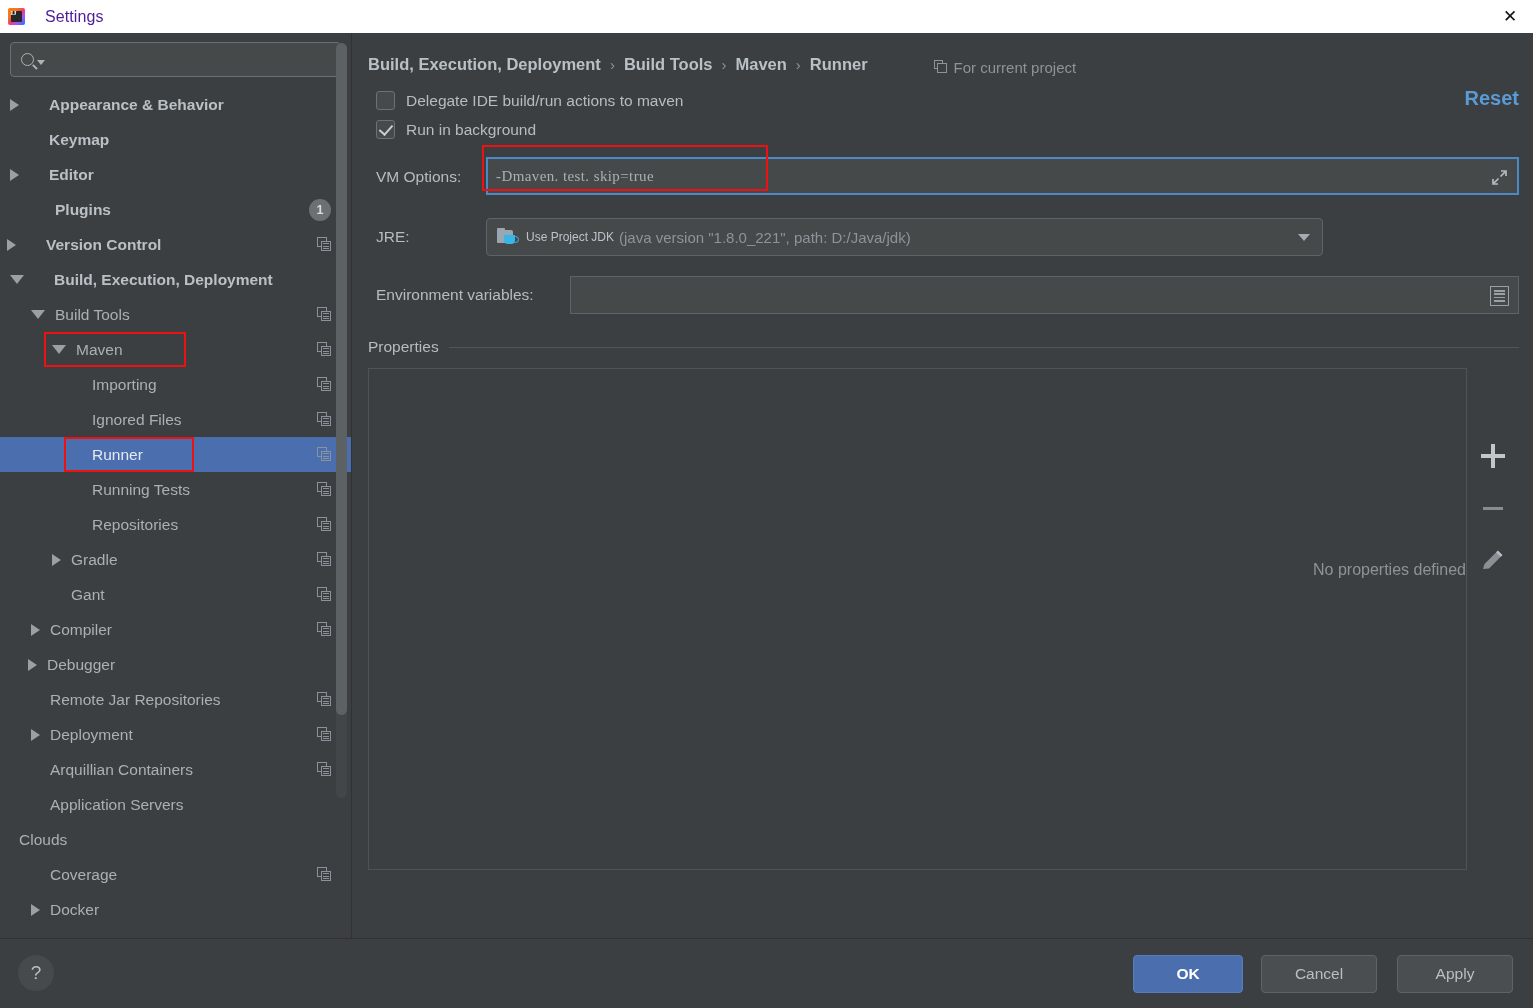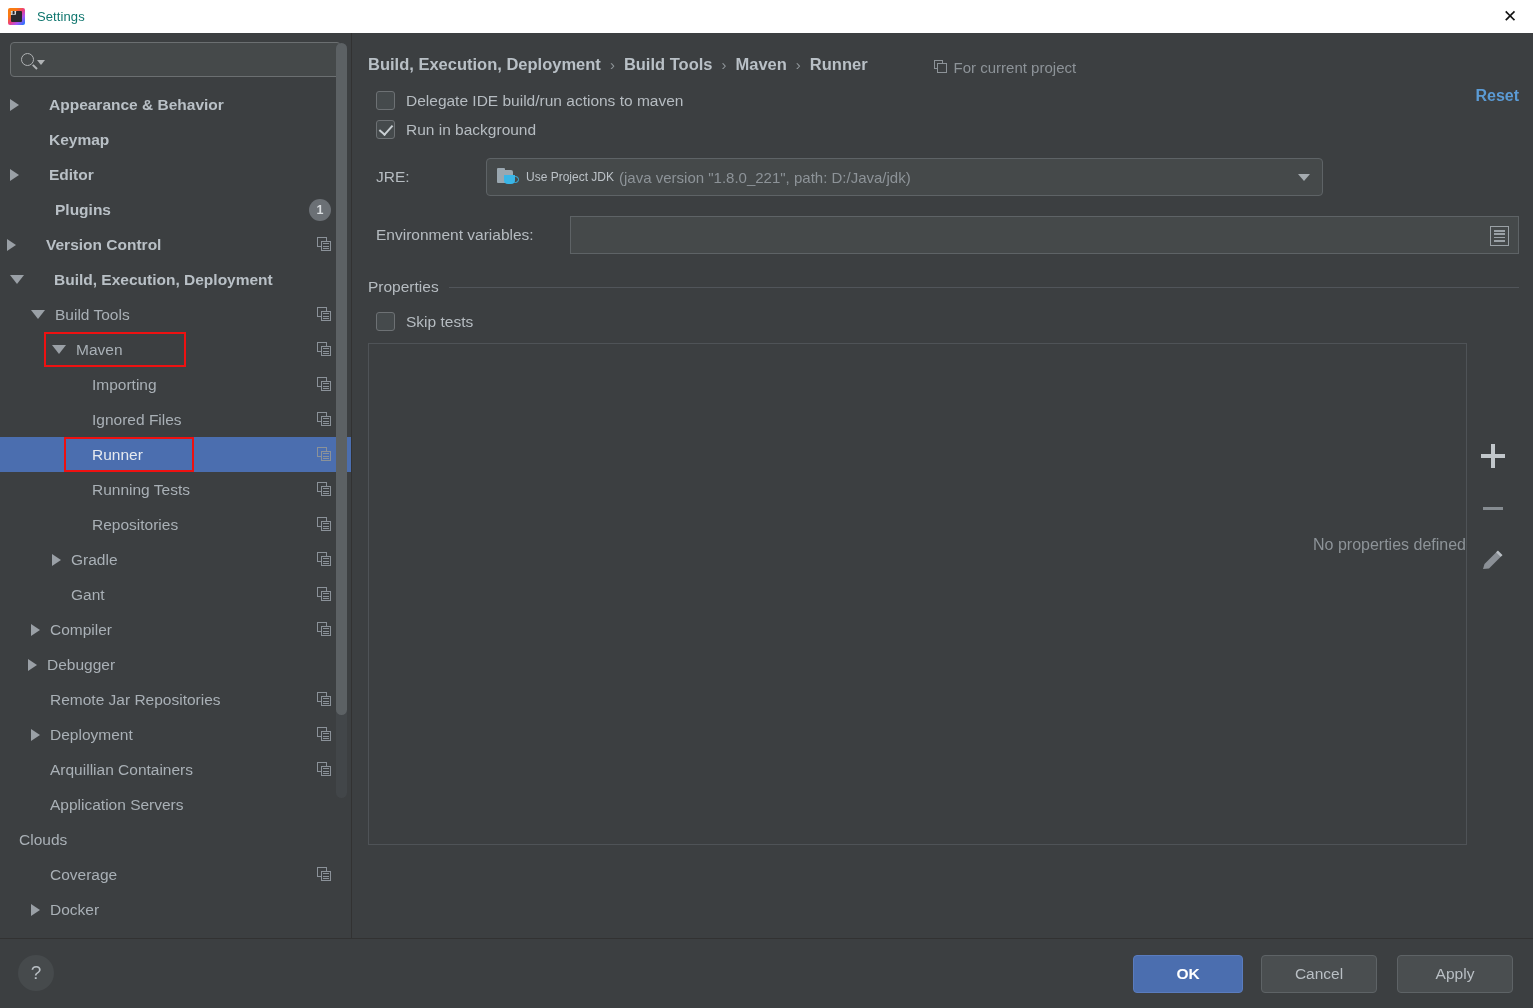--- a/index.html
+++ b/index.html
@@ -25,21 +25,21 @@
   #title-icon .inner {
     position:absolute; left:3px; top:3px; width:11px; height:11px;
     background:#27282c; border-radius:1px;
   }
   #title-icon .ij {
     position:absolute; left:0; top:0; width:11px; height:11px;
     color:#fff; font-size:7px; font-weight:bold; line-height:11px; text-align:center;
     font-family:"Liberation Serif", serif;
   }
   #title-text {
-    margin-left: 12px; font-size: 13px; color: #0f766e;
+    margin-left: 20px; font-size: 16px; color: #4c1d95;
     letter-spacing: .1px;
   }
   #close-btn {
     position:absolute; right:0; top:0; width:46px; height:33px;
     display:flex; align-items:center; justify-content:center;
     font-size: 17px; color:#111; line-height:1; cursor:pointer;
   }
 
   
   #shell { display: flex; height: 905px; background:#3c3f41; }
@@ -128,21 +128,21 @@
   #proj-note {
     margin-left:66px; display:flex; align-items:center; color:#8d9398; font-size:15px;
     padding-top:6px;
   }
   .noteicon { width:14px;height:14px;position:relative;margin-right:6px;flex:none;}
   .noteicon i { position:absolute; display:block; border:1.4px solid #8d9398;}
   .noteicon i.a{left:0;top:0;width:9px;height:9px;}
   .noteicon i.b{left:3px;top:3px;width:10px;height:10px;background:#3c3f41;}
   #reset-link {
     position:absolute; right:14px; top:54px;
-    color:#5b9bd5; font-size:16px; font-weight:bold; cursor:pointer;
+    color:#5b9bd5; font-size:20px; font-weight:bold; cursor:pointer;
   }
 
   .cbrow { display:flex; align-items:center; margin-top: 8px; cursor:pointer;}
   .cb {
     width:19px;height:19px;border:1px solid #6d7174;border-radius:3px;background:#454a4c;
     flex:none; position:relative;
   }
   .cb.checked:after{
     content:''; position:absolute; left:5px; top:1px; width:6px; height:11px;
     border:solid #c9cfd3; border-width:0 2px 2px 0; transform:rotate(42deg);
@@ -476,20 +476,35 @@
     <div class="cbrow" style="margin-top:10px;margin-left:8px;text-align:center;">
       <span class="cb" id="cb-delegate"></span>
       <span class="lbl">Delegate IDE build/run actions to maven</span>
     </div>
 
     <div class="cbrow" style="margin-top:10px;margin-left:8px;">
       <span class="cb checked" id="cb-bg"></span>
       <span class="lbl">Run in background</span>
     </div>
 
+    <div id="vm-wrap">
+      <span id="vm-label" class="flabel">VM Options:</span>
+      <div id="vm-field">
+        <span id="vm-text">-Dmaven. test. skip=true</span>
+        <span id="vm-expand">
+          <svg width="19" height="19" viewBox="0 0 19 19">
+            <path d="M11 3 L16 3 L16 8" fill="none" stroke="#b4babf" stroke-width="1.7"></path>
+            <path d="M15.6 3.4 L10.5 8.5" stroke="#b4babf" stroke-width="1.7"></path>
+            <path d="M8 16 L3 16 L3 11" fill="none" stroke="#b4babf" stroke-width="1.7"></path>
+            <path d="M3.4 15.6 L8.5 10.5" stroke="#b4babf" stroke-width="1.7"></path>
+          </svg>
+        </span>
+      </div>
+      <div class="redbox" style="left:114px; top:-12px; width:286px; height:46px;"></div>
+    </div>
 
     <div id="jre-wrap">
       <span id="jre-label" class="flabel">JRE:</span>
       <div id="jre-combo">
         <span class="jdkicon">
           <i class="tab"></i>
             <i class="fold"></i>
             <i class="cup"></i>
         </span>
         <span id="jre-main">Use Project JDK</span>
@@ -503,24 +518,20 @@
       <div id="env-field">
         <span id="env-browse"></span>
       </div>
     </div>
 
     <div id="props-head">
       <span id="props-title">Properties</span>
       <span id="props-line"></span>
     </div>
 
-    <div class="cbrow" id="skip-row">
-      <span class="cb" id="cb-skip"></span>
-      <span class="lbl">Skip tests</span>
-    </div>
 
     <div id="props-box">
       <div id="props-empty">No properties defined</div>
     </div>
 
     <div id="props-toolbar" style="position:absolute; right:14px; top:410px; width:52px;">
       <span class="tbtn plus"></span>
       <span class="tbtn minus"></span>
       <span class="tbtn pencil">
         <svg width="26" height="26" viewBox="0 0 26 26">

